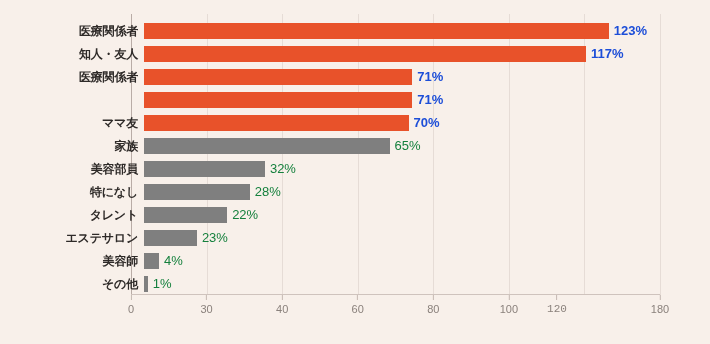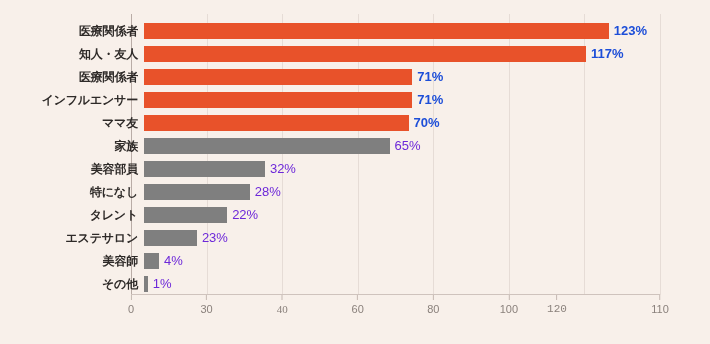--- a/index.html
+++ b/index.html
@@ -93,21 +93,21 @@
     height: 23px;
     line-height: 22px;
     font-size: 13px;
     white-space: nowrap;
   }
   .val-label.orange {
     color: #1d4ed8;
     font-weight: bold;
   }
   .val-label.gray {
-    color: #6d28d9;
+    color: #15803d;
     font-weight: normal;
   }
   
   .xticks {
     position: absolute;
     left: 0;
     top: 295px;
     width: 710px;
     height: 30px;
   }
@@ -160,21 +160,20 @@
         <div class="cat-label">知人・友人</div>
         <div class="bar orange" style="width: 442.093px; background: rgb(232, 82, 42);"></div>
         <div class="val-label orange" style="left: 579.093px;">117%</div>
       </div>
       <div class="row" style="top: 52px;">
         <div class="cat-label">医療関係者</div>
         <div class="bar orange" style="width: 268.279px; background: rgb(232, 82, 42);"></div>
         <div class="val-label orange" style="left: 405.279px;">71%</div>
       </div>
       <div class="row" style="top: 75px;">
-        <div class="cat-label">インフルエンサー</div>
         <div class="bar orange" style="width: 268.279px; background: rgb(232, 82, 42);"></div>
         <div class="val-label orange" style="left: 405.279px;">71%</div>
       </div>
       <div class="row" style="top: 98px;">
         <div class="cat-label">ママ友</div>
         <div class="bar orange" style="width: 264.5px; background: rgb(232, 82, 42);"></div>
         <div class="val-label orange" style="left: 401.5px;">70%</div>
       </div>
       <div class="row" style="top: 121px;">
         <div class="cat-label">家族</div>
@@ -215,21 +214,21 @@
 
   <div class="xticks" id="xticks">
       <div class="xtick" style="left: 131px;">
         <div class="mark"></div>
         <div class="txt">0</div>
       </div>
       <div class="xtick" style="left: 206.571px;">
         <div class="mark"></div>
         <div class="txt">30</div>
       </div>
-      <div class="xtick" style="left: 282.143px; font-family: Liberation Serif, serif;">
+      <div class="xtick" style="left: 282.143px;">
         <div class="mark"></div>
         <div class="txt">40</div>
       </div>
       <div class="xtick" style="left: 357.714px;">
         <div class="mark"></div>
         <div class="txt">60</div>
       </div>
       <div class="xtick" style="left: 433.286px;">
         <div class="mark"></div>
         <div class="txt">80</div>
@@ -237,17 +236,17 @@
       <div class="xtick" style="left: 508.857px;">
         <div class="mark"></div>
         <div class="txt">100</div>
       </div>
       <div class="xtick" style="left: 557px; font-family: Liberation Mono, monospace;">
         <div class="mark"></div>
         <div class="txt">120</div>
       </div>
       <div class="xtick" style="left: 660px;">
         <div class="mark"></div>
-        <div class="txt">110</div>
+        <div class="txt">180</div>
       </div>
     </div>
 
 </div>
 
 </body></html>

